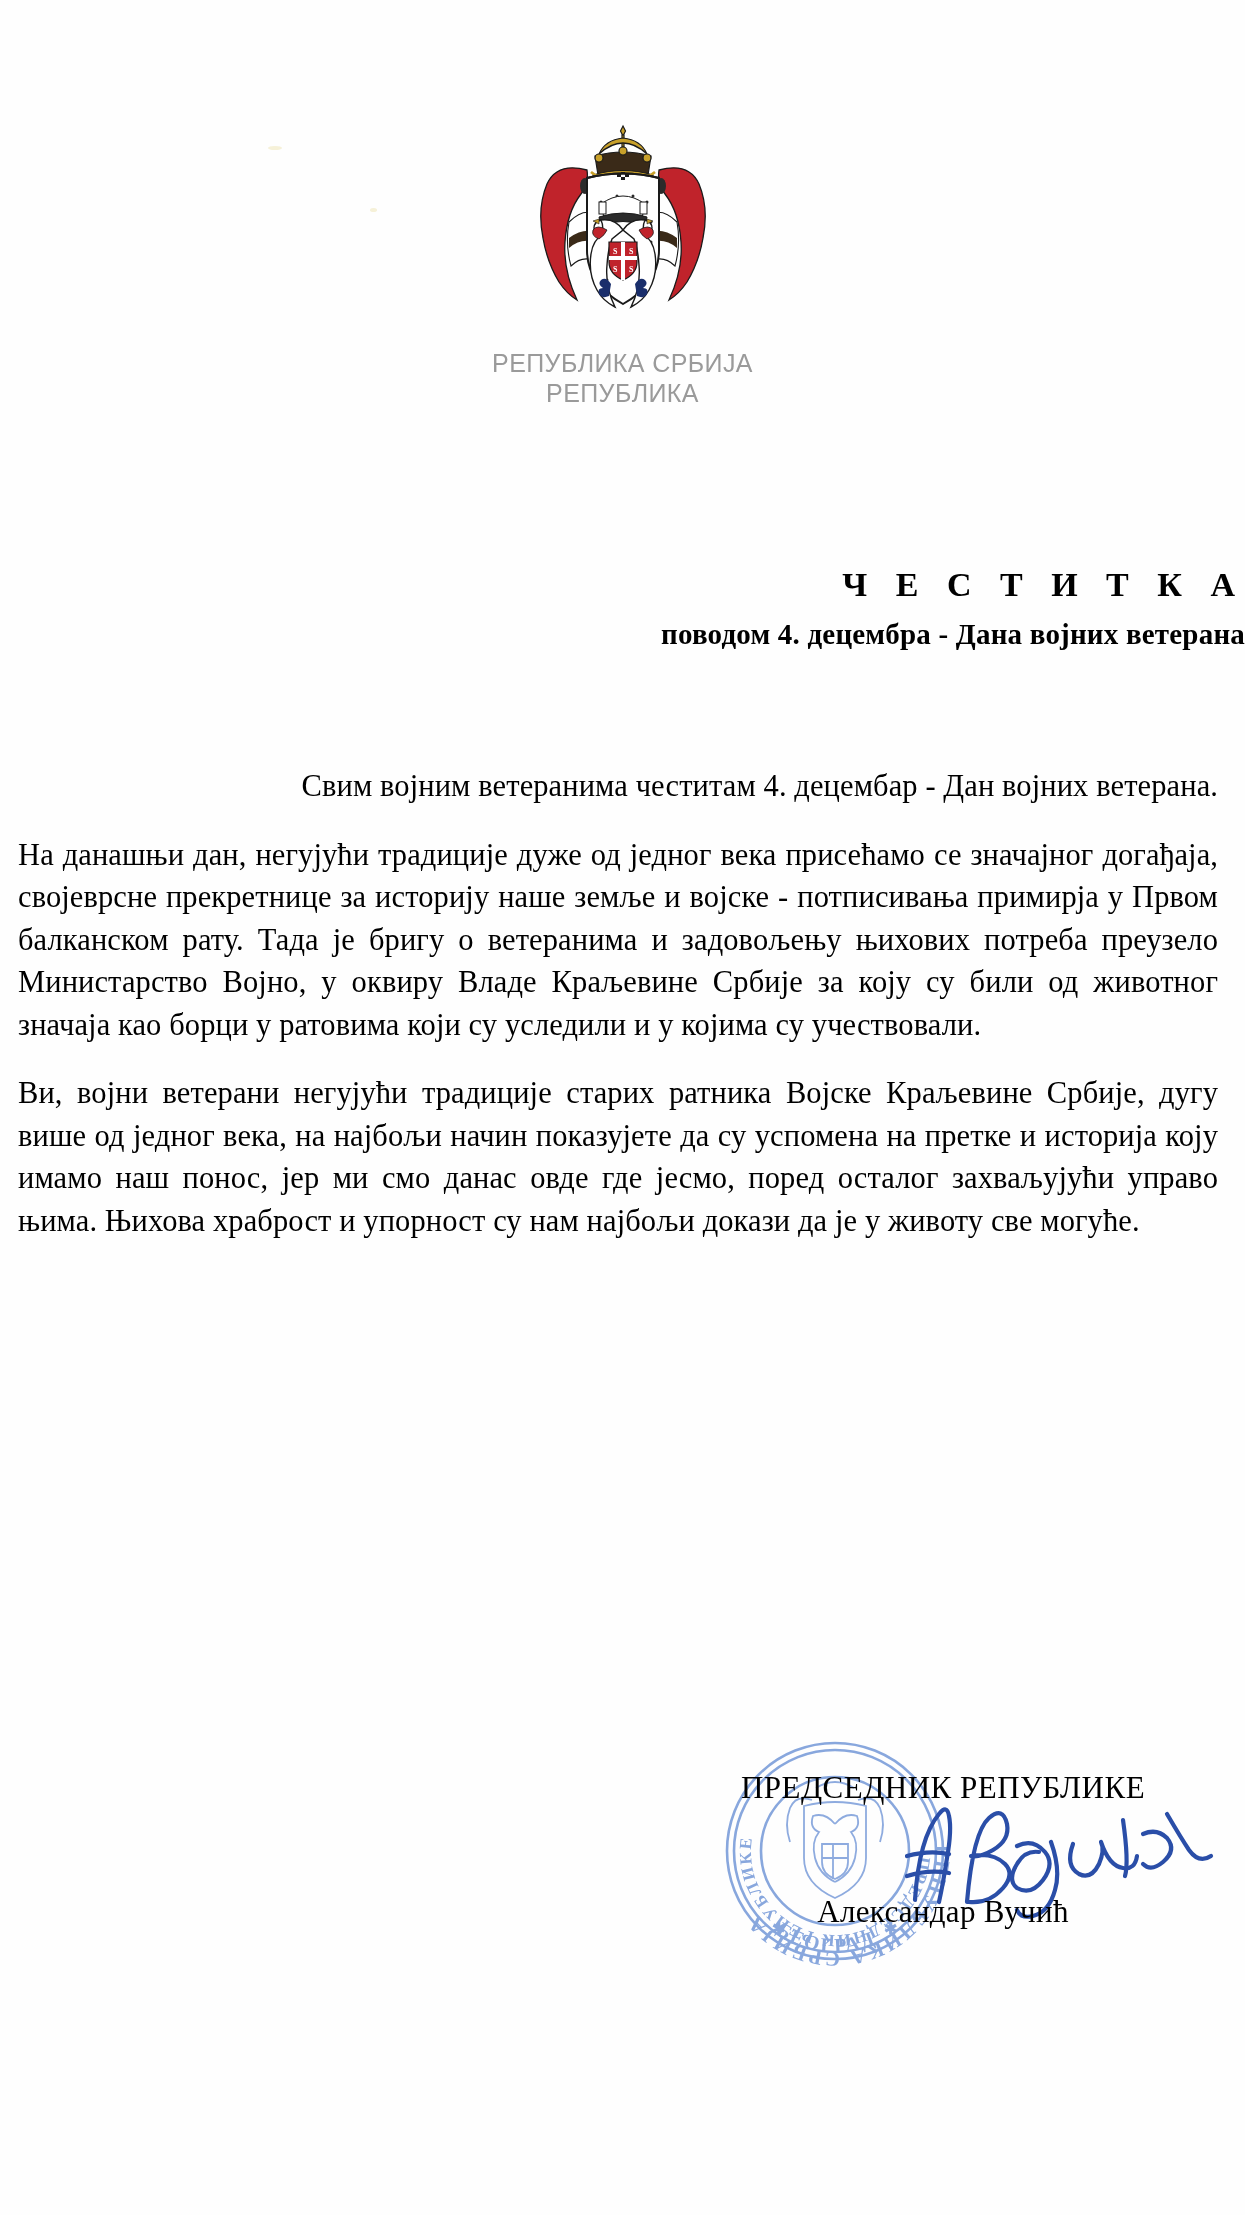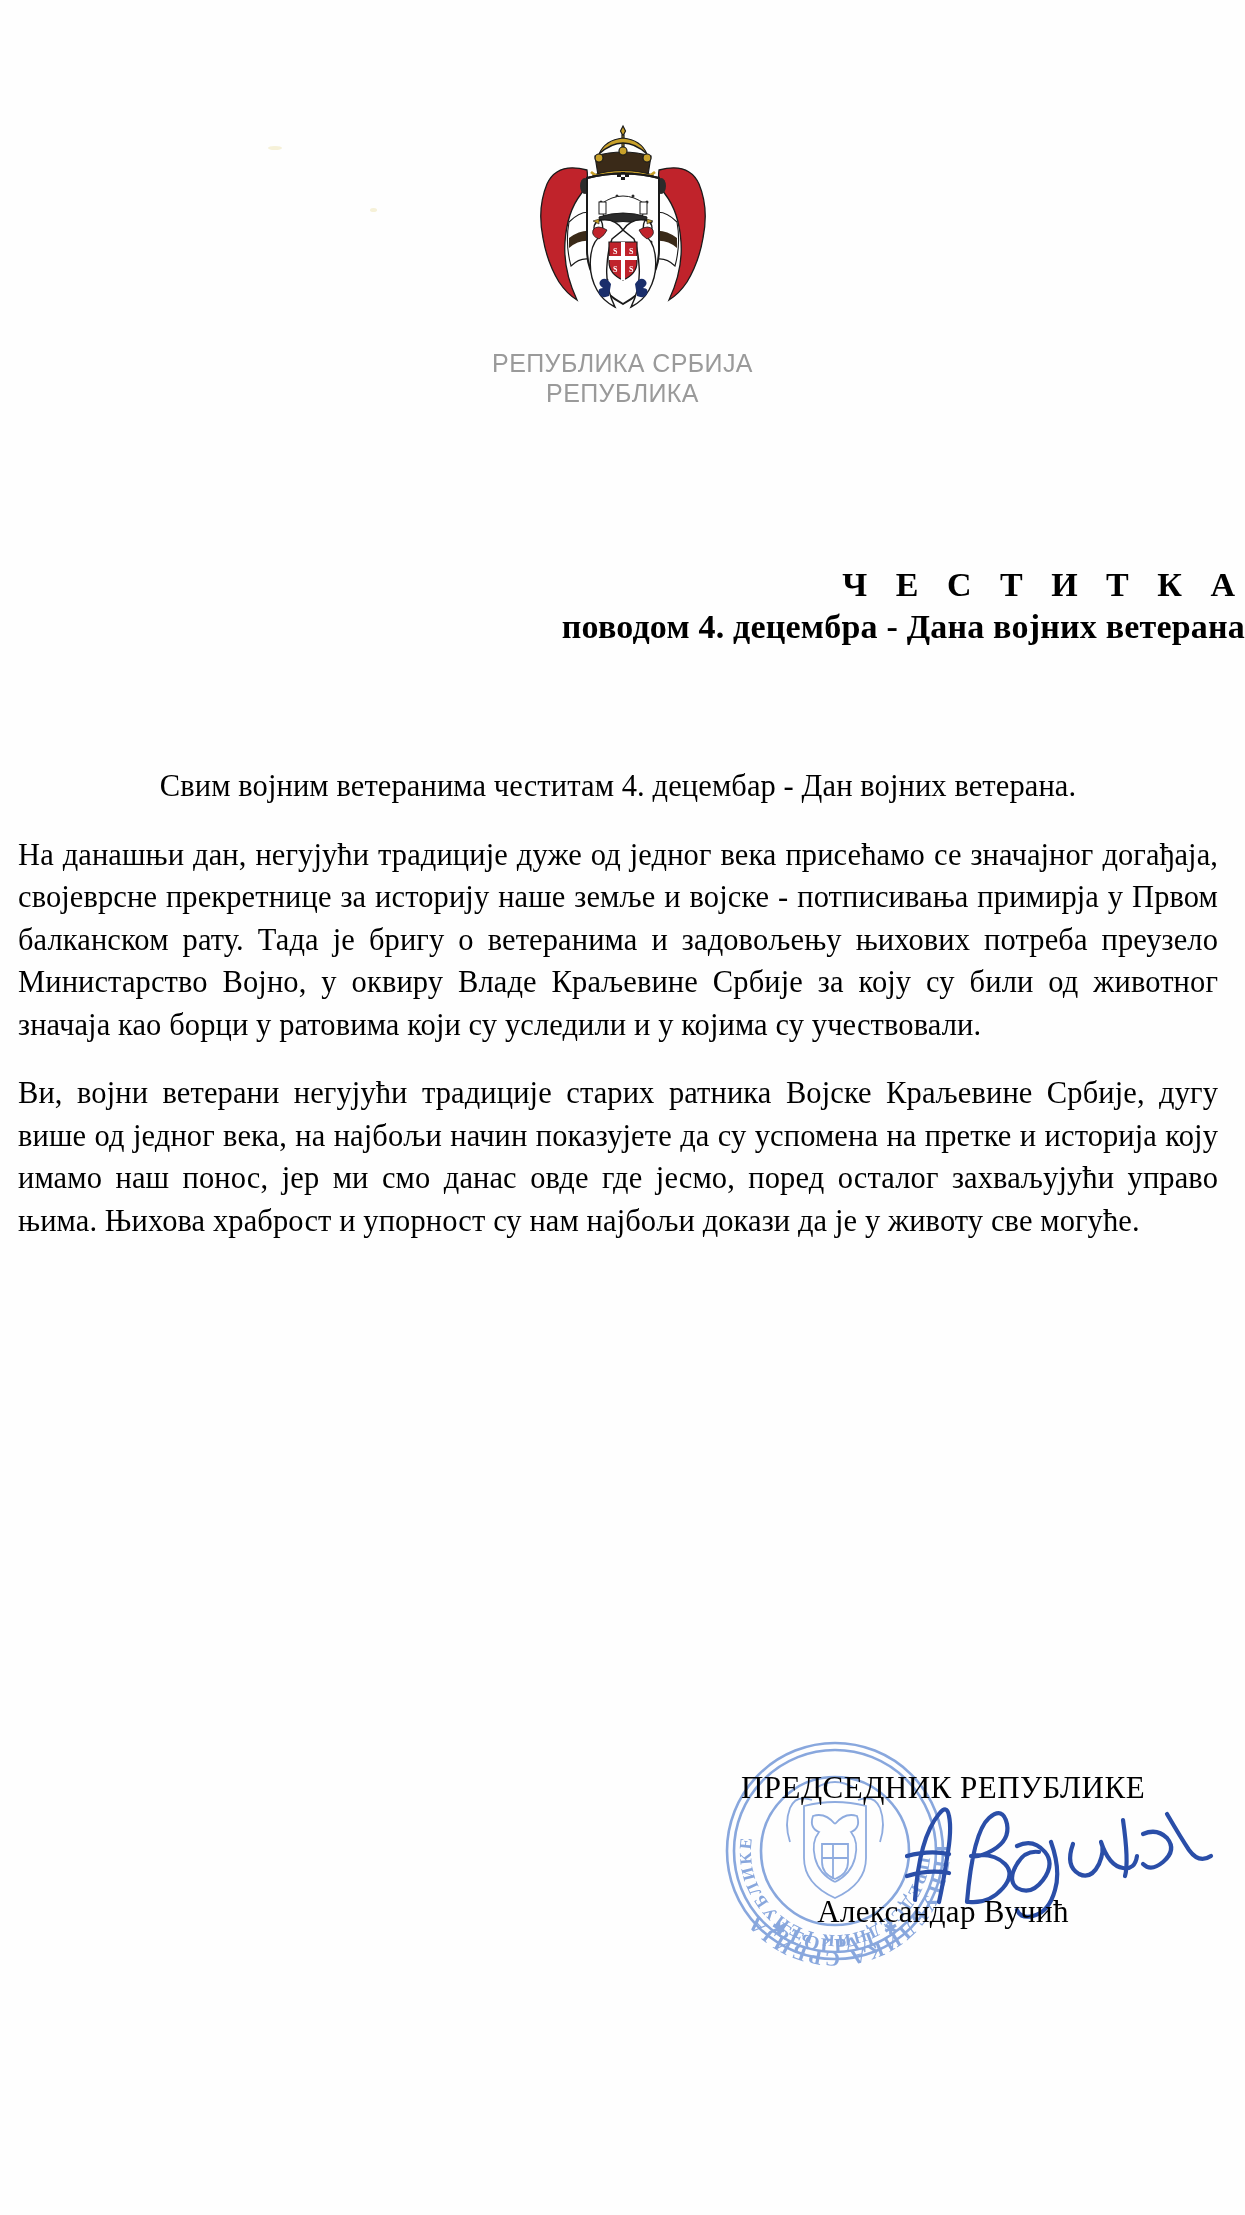--- a/index.html
+++ b/index.html
@@ -58,41 +58,41 @@
     text-align: right;
   }
   .title-main {
     font-weight: bold;
     font-size: 34px;
     letter-spacing: 10px;
     line-height: 1.2;
   }
   .title-sub {
     font-weight: bold;
-    font-size: 34px;
-    margin-top: 2px;
+    font-size: 29px;
+    margin-top: 12px;
     letter-spacing: 0.2px;
   }
 
   
   .body-text {
     position: absolute;
     top: 765px;
     left: 18px;
     width: 1200px;
   }
   .para {
     font-size: 30.5px;
     line-height: 42.5px;
     text-align: justify;
     margin: 0 0 26px 0;
     letter-spacing: 0.1px;
   }
   .para.last { margin-bottom: 0; }
-  .para-lead { text-align: center; }
+  .para-lead { text-align: right; }
 
   
   .signature-block {
     position: absolute;
     top: 1770px;
     right: 22px;
     width: 560px;
     text-align: center;
   }
   .sig-title {

